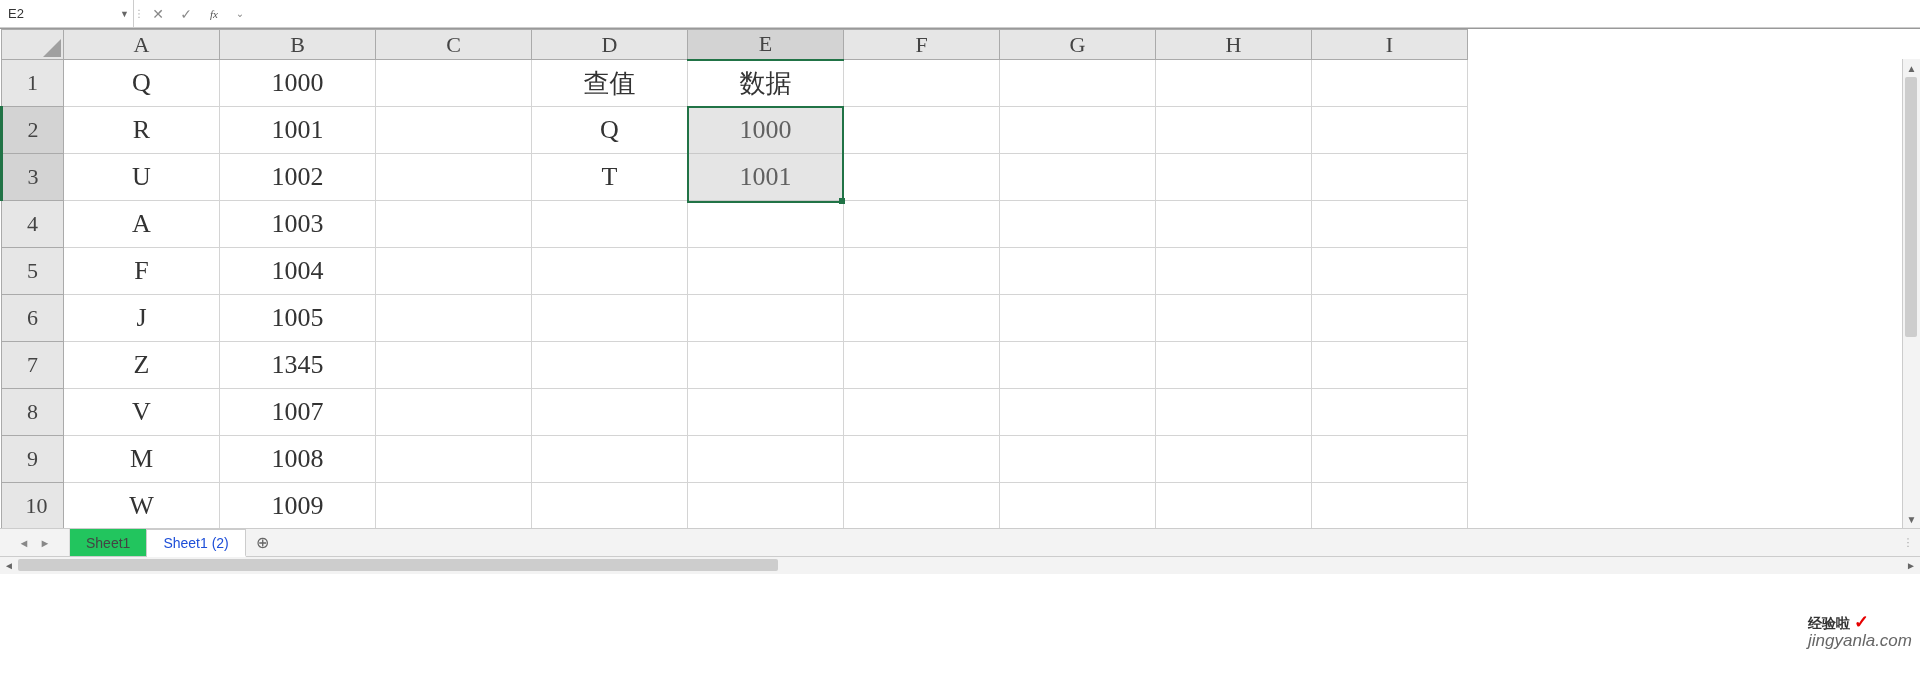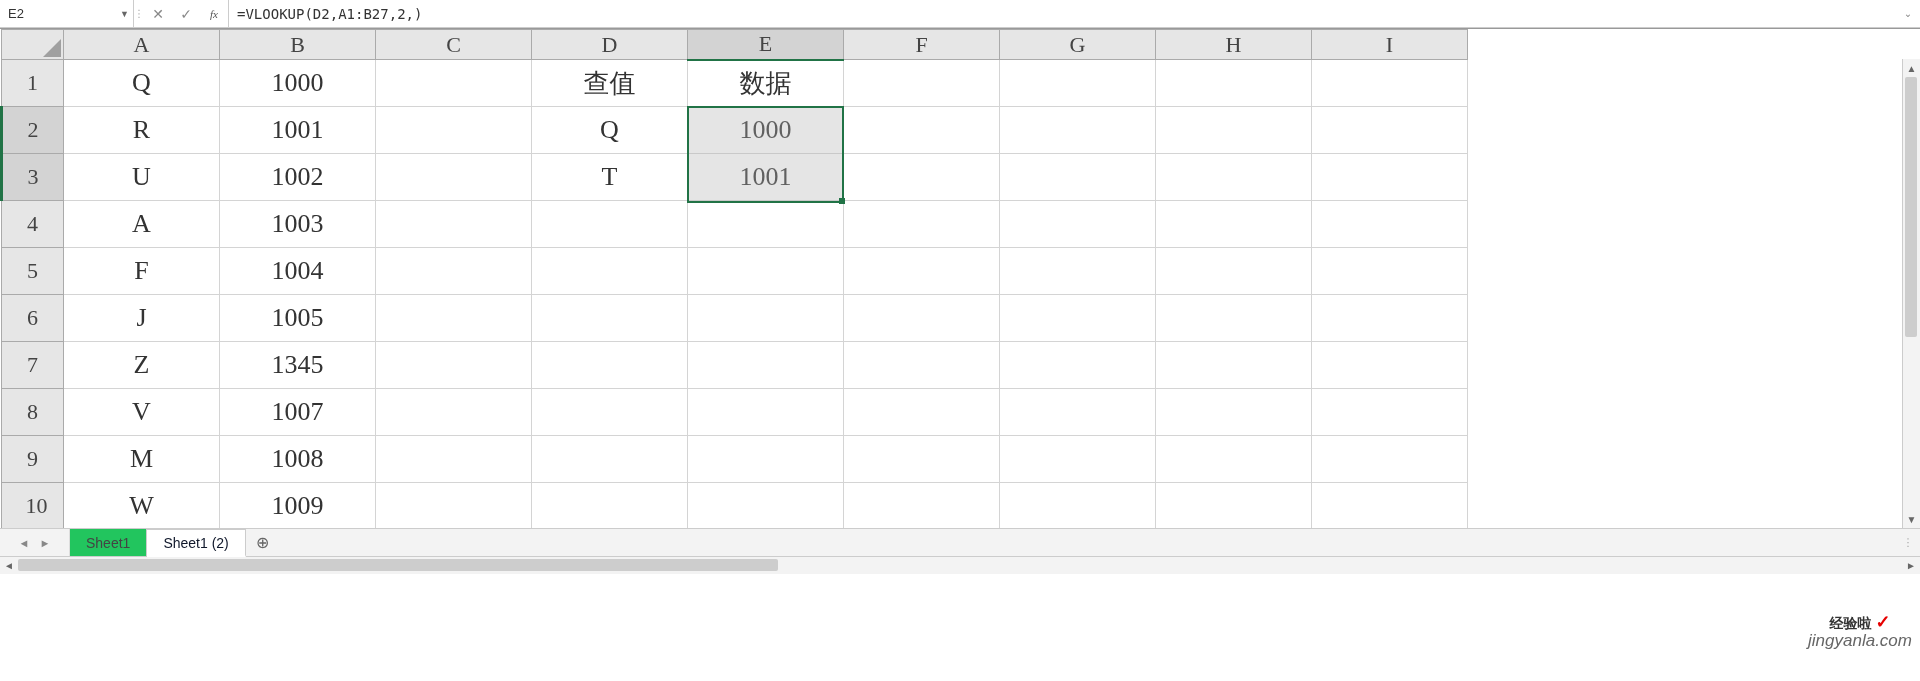--- a/index.html
+++ b/index.html
@@ -189,35 +189,35 @@
     color:#444;
     border-right: 1px solid #ccc;
     background:#22c55e;
     cursor:pointer;
   }
   .sheet-tab.active {
     background:#fff;
     border-bottom:2px solid #fff;
     margin-bottom:-1px;
     border-top:1px solid #ccc;
-    color:#0f172a;
+    color:#1d4ed8;
     font-weight:500;
   }
   .add-sheet {
     width:34px; display:flex;align-items:center;justify-content:center;color:#666;font-size:16px;
   }
   .tabs-spacer { flex:1; }
   .tabs-dots { width:24px; display:flex;align-items:center;justify-content:center;color:#aaa; font-size:11px;}
 
   .watermark {
     position: fixed;
     right: 8px;
     bottom: 30px;
     font-size: 14px;
-    text-align: center;
+    text-align: left;
     line-height: 1.1;
     z-index: 50;
     pointer-events: none;
   }
   .watermark .line1 { color:#333; font-weight:bold; }
   .watermark .check { color:#e60000; font-weight:bold; font-size:18px; }
   .watermark .line2 { color:#666; font-style:italic; font-size:17px; }
 
   .vscroll {
     position:absolute; right:0; top:30px; bottom:0; width:18px;
@@ -233,23 +233,20 @@
 
 <div class="formula-bar">
   <div class="name-box">
     <span>E2</span>
     <span class="name-box-dd">▼</span>
   </div>
   <div class="fb-sep">⋮</div>
   <div class="fb-btn">✕</div>
   <div class="fb-btn">✓</div>
   <div class="fb-btn fx">fx</div>
-  <div class="fb-input">
-    <span>=VLOOKUP(D2,A1:B27,2,)</span>
-  </div>
   <div class="fb-expand">⌄</div>
 </div>
 
 <div class="grid-wrap">
   <table class="grid">
     <tbody>
         <tr>
       <th class="corner"></th>
       <th class="hdr col-A">A</th>
       <th class="hdr col-B">B</th>

